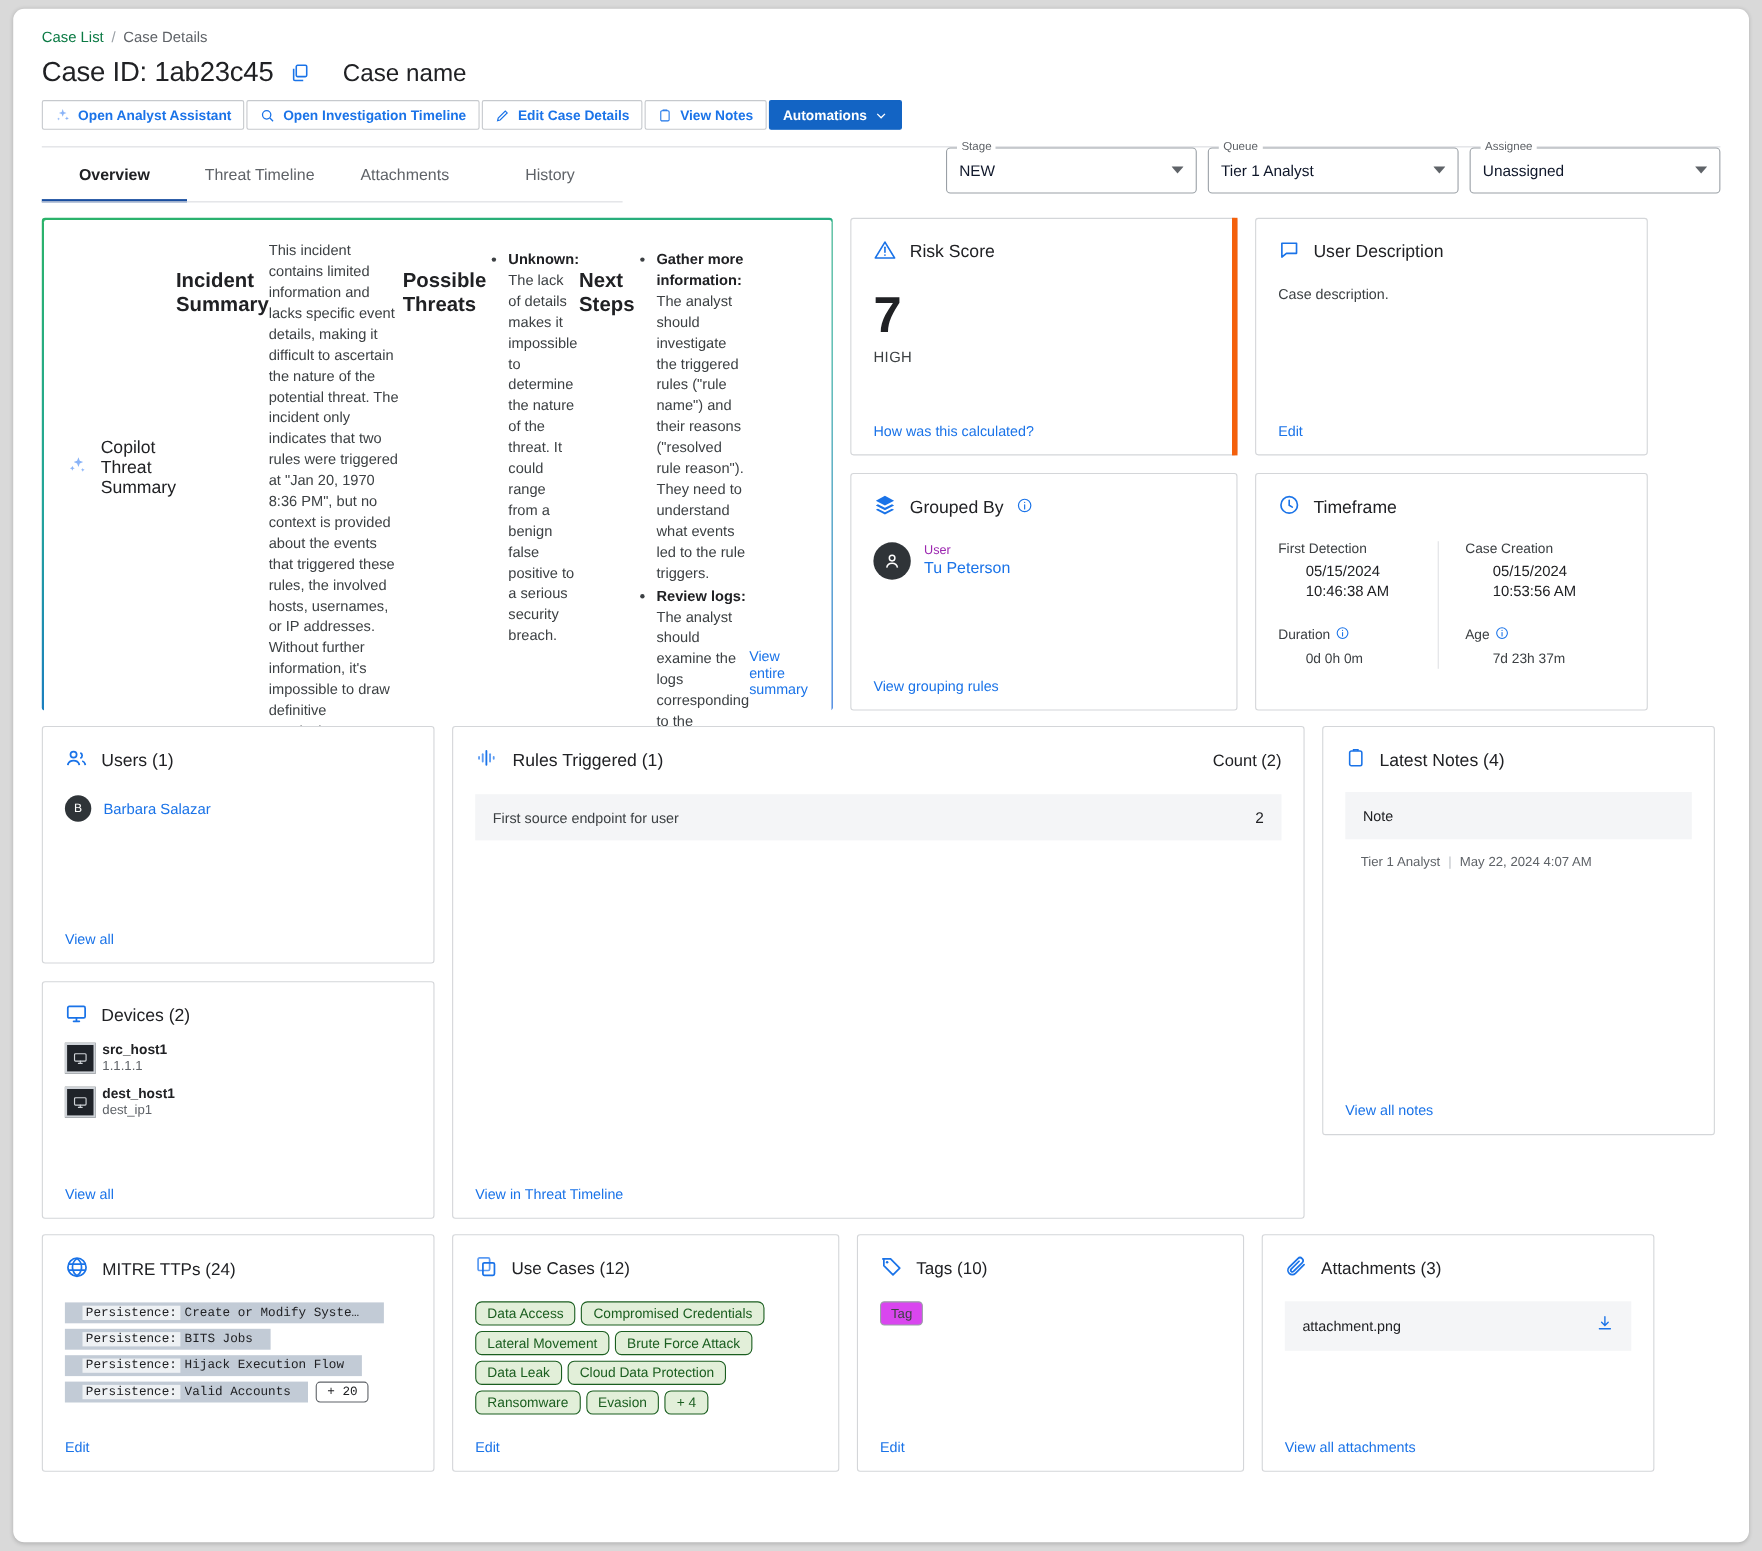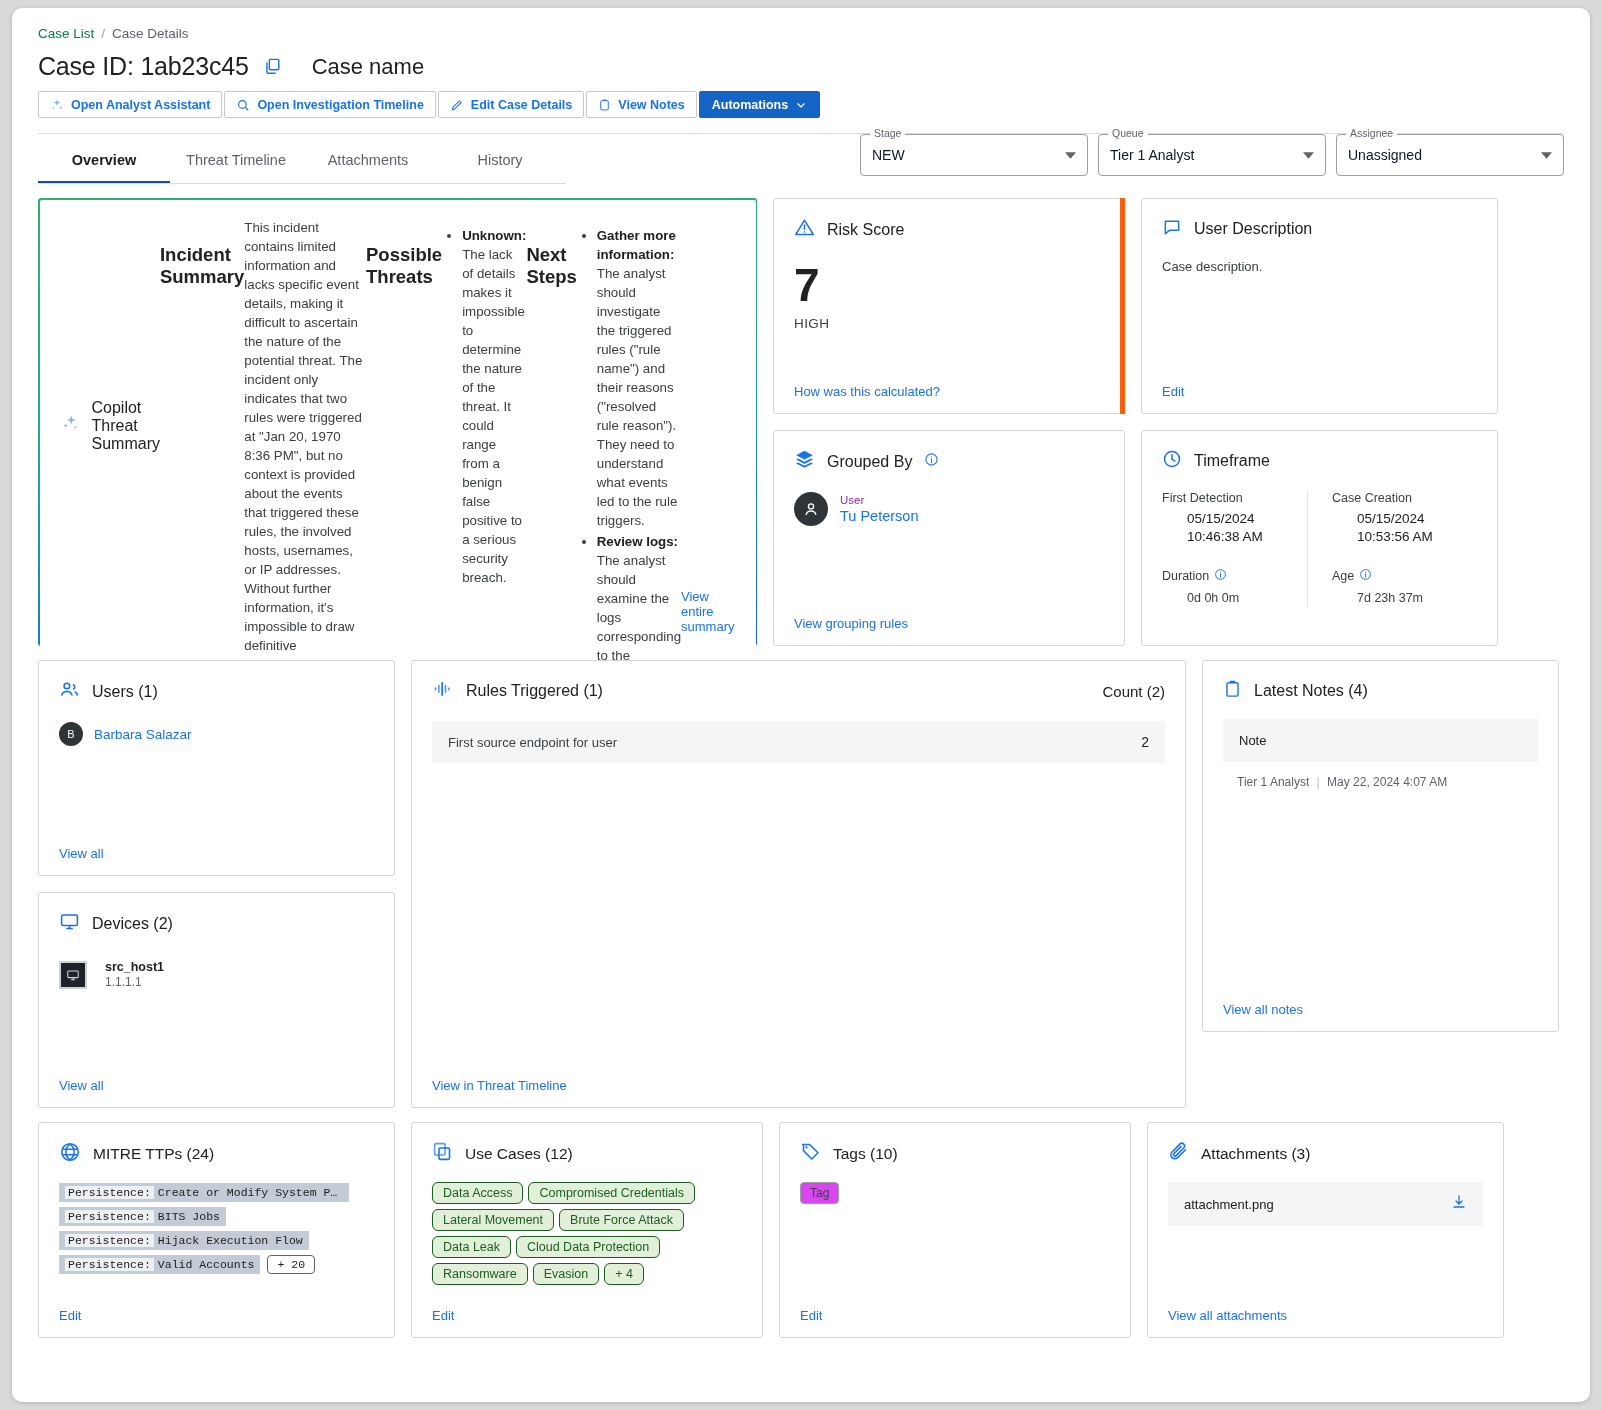--- a/index.html
+++ b/index.html
@@ -129,21 +129,21 @@
 
   
   .user-row { display: flex; align-items: center; gap: 11px; margin-top: 18px; }
   .avatar-sm {
     width: 24px; height: 24px; border-radius: 50%; background: #2f3438;
     color: #fff; font-size: 11px; display: flex; align-items: center; justify-content: center;
   }
   .user-name { font-size: 13.5px; color: #1a73e8; cursor: pointer; }
 
   
-  .device-row { display: flex; align-items: center; gap: 18px; margin-top: 24px; }
+  .device-row { display: flex; align-items: center; gap: 6px; margin-top: 10px; }
   .device-thumb {
     width: 28px; height: 28px; background: #1f2329; border: 2px solid #cfd3d8;
     display: flex; align-items: center; justify-content: center;
   }
   .device-name { font-size: 12.5px; color: #202124; font-weight: 700; line-height: 15px; }
   .device-ip { font-size: 12px; color: #5f6368; line-height: 15px; }
 
   
   .rules-head { display: flex; align-items: center; justify-content: space-between; }
   .rules-count { font-size: 15px; color: #202124; }
@@ -157,21 +157,21 @@
   
   .note-box { background: #f4f5f7; padding: 14px 16px; margin-top: 16px; }
   .note-title { font-size: 13px; color: #202124; }
   .note-meta { font-size: 12px; color: #5f6368; margin-top: 13px; padding-left: 14px; position: relative; }
   .note-meta .sep { color: #bdc1c6; margin: 0 4px; }
 
   
   .chips { display: flex; flex-wrap: wrap; gap: 5px; margin-top: 16px; align-items: flex-start; }
   .chip-mitre {
     background: #c2cbd6; font-family: "Liberation Mono", monospace; font-size: 11.5px;
-    color: #202124; padding: 3px 6px; white-space: nowrap; display: inline-flex; gap: 4px;
+    color: #202124; padding: 3px 16px; white-space: nowrap; display: inline-flex; gap: 4px;
     max-width: 100%;
   }
   .chip-mitre .tac { background: #eef1f4; padding: 0 3px; }
   .chip-mitre .tec { overflow: hidden; text-overflow: ellipsis; }
   .chip-more {
     border: 1px solid #5f6368; border-radius: 4px; font-family: "Liberation Mono", monospace;
     font-size: 11.5px; color: #202124; padding: 2px 9px; cursor: pointer; background: #fff;
   }
   .chip-uc {
     border: 1px solid #1b5e20; background: #e2efd9; color: #1b5e20;
@@ -489,20 +489,32 @@
             <svg width="14" height="14" viewBox="0 0 24 24" fill="none" stroke="#cfd3d8" stroke-width="1.8">
               <rect x="3" y="5" width="18" height="11.5" rx="1.5"></rect>
                   <path d="M9 20h6M12 16.5V20" stroke-linecap="round"></path>
             </svg>
           </div>
           <div>
             <div class="device-name">src_host1</div>
             <div class="device-ip">1.1.1.1</div>
           </div>
         </div>
+        <div class="device-row">
+          <div class="device-thumb">
+            <svg width="14" height="14" viewBox="0 0 24 24" fill="none" stroke="#cfd3d8" stroke-width="1.8">
+              <rect x="3" y="5" width="18" height="11.5" rx="1.5"></rect>
+                  <path d="M9 20h6M12 16.5V20" stroke-linecap="round"></path>
+            </svg>
+          </div>
+          <div>
+            <div class="device-name">dest_host1</div>
+            <div class="device-ip">dest_ip1</div>
+          </div>
+        </div>
         <div class="card-foot-link">View all</div>
       </div>
     </div>
 
     <div class="card" style="width:775px;height:448px">
       <div class="card-head rules-head">
         <div style="display:flex;align-items:center;gap:12px">
           <span>
             <svg width="22" height="20" viewBox="0 0 24 24" fill="#5b9bf3">
               <rect x="2" y="10" width="2" height="4" rx="1"></rect>

